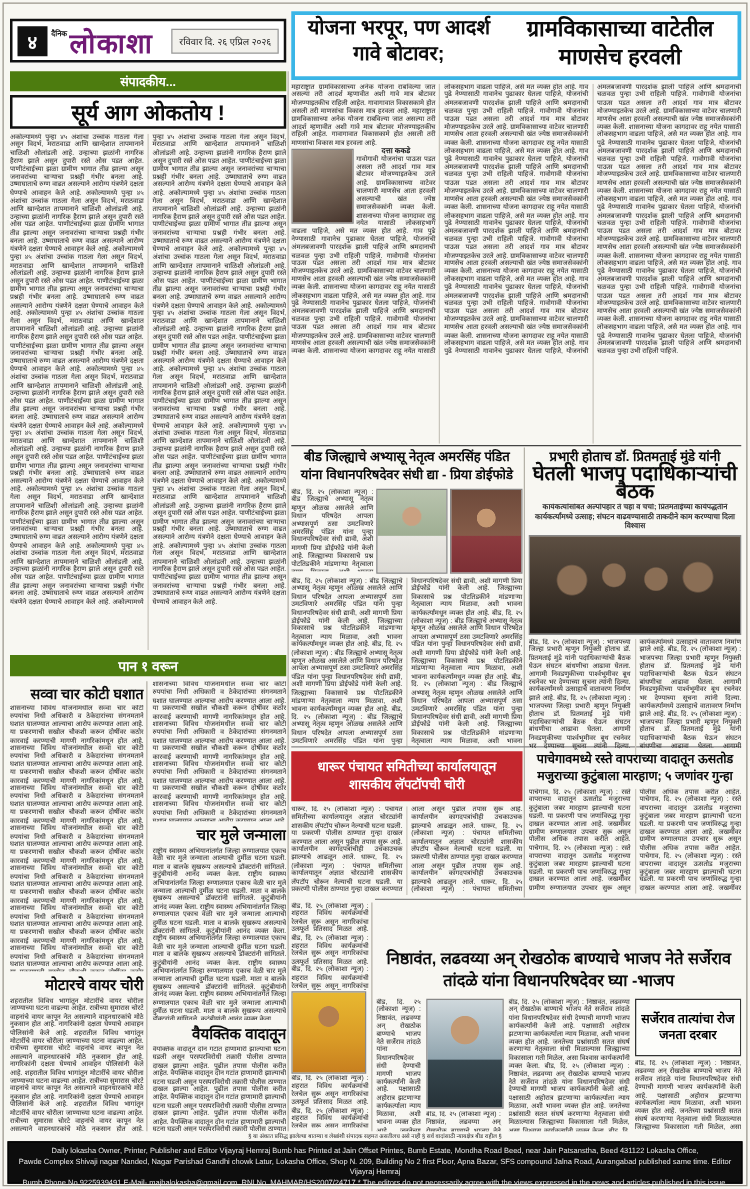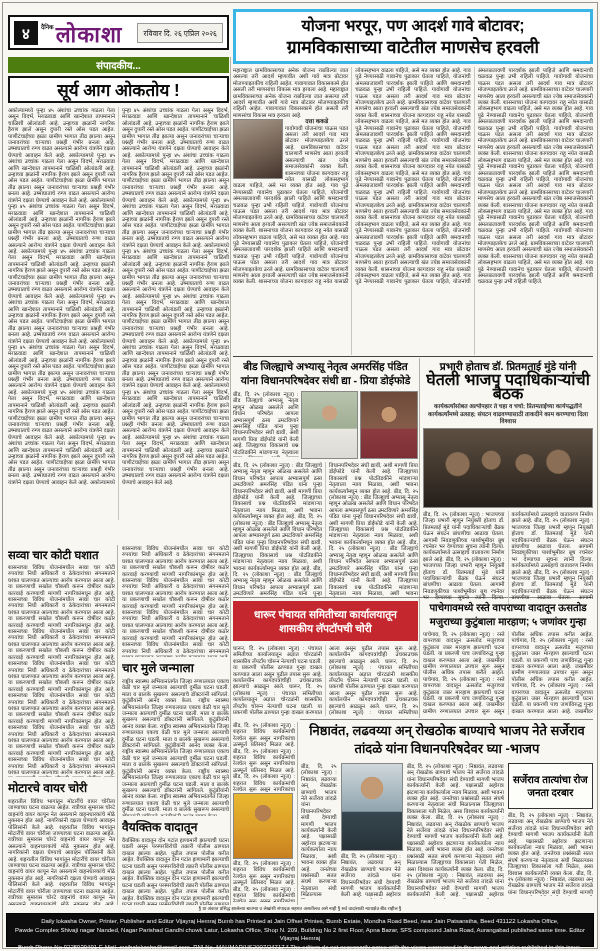--- a/index.html
+++ b/index.html
@@ -11,54 +11,55 @@
   .c2{column-count:2;column-gap:7px;column-rule:1px solid #c9c6bd;}
   .c3{column-count:3;column-gap:7px;column-rule:1px solid #c9c6bd;}
   .bold{font-weight:bold;}
   .ctr{text-align:center;}
   .banner{background:#4d7c0f;color:#fff;font-weight:bold;display:flex;align-items:center;justify-content:center;}
   .vline{background:#b5b2a8;width:1px;}
   .hline{background:#444;height:1px;}
   .photo{overflow:hidden;border:1px solid #888;}
   h1,h2,h3,p{margin:0;padding:0;}
   .headline{font-weight:bold;color:#0b0b0b;text-align:center;}
-  .subcol-h{font-weight:bold;text-align:left;color:#0b0b0b;margin:2px 0 2px 0;}
+  .subcol-h{font-weight:bold;text-align:right;color:#0b0b0b;margin:2px 0 2px 0;}
 </style>
 </head>
 <body>
 
 <div id="page">
   <div class="abs" style="left:2px;top:2px;width:594px;height:945px;border:1px solid #9a968c;"></div>
 
   <div class="abs" style="left:8px;top:15px;width:221px;height:35px;border:2px solid #111;background:#fff;display:flex;align-items:center;padding:2px 4px;box-sizing:border-box;">
     <div style="width:24px;height:24px;background:#111;color:#fff;font-weight:bold;font-size:15px;display:flex;align-items:center;justify-content:center;">४</div>
     <div style="font-size:6px;font-weight:bold;color:#111;margin:0 2px 12px 3px;">दैनिक</div>
     <div style="font-size:22px;font-weight:bold;color:#701a75;letter-spacing:1px;">लोकाशा</div>
     <div style="margin-left:auto;border:1px solid #999;background:#f2f1ec;font-size:7.5px;color:#222;padding:4px 5px;">रविवार दि. २६ एप्रिल २०२६</div>
   </div>
 
-  <div class="abs" style="left:233px;top:9px;width:360px;height:55px;border:3px solid #3ab5e6;background:#fff;box-sizing:border-box;display:flex;flex-direction:column;justify-content:center;">
+  <div class="abs" style="left:233px;top:9px;width:360px;height:55px;border:3px solid #3ab5e6;background:#fff;box-sizing:border-box;display:flex;flex-direction:row;justify-content:center;">
     <div class="headline" style="font-size:16px;line-height:21px;">योजना भरपूर, पण आदर्श गावे बोटावर;</div>
     <div class="headline" style="font-size:17.5px;line-height:22px;">ग्रामविकासाच्या वाटेतील माणसेच हरवली</div>
   </div>
 
   <div class="abs t c3" style="left:233px;top:67px;width:360px;height:288px;">
     <span>महाराष्ट्रात ग्रामविकासाच्या अनेक योजना राबविल्या जात असल्या तरी आदर्श म्हणावीत अशी गावे मात्र बोटावर मोजण्याइतकीच राहिली आहेत. गावागावात विकासकामे होत असली तरी माणसांचा विकास मात्र हरवला आहे. महाराष्ट्रात ग्रामविकासाच्या अनेक योजना राबविल्या जात असल्या तरी आदर्श म्हणावीत अशी गावे मात्र बोटावर मोजण्याइतकीच राहिली आहेत. गावागावात विकासकामे होत असली तरी माणसांचा विकास मात्र हरवला आहे. </span>
     <span class="photo" style="float:left;width:48px;height:58px;margin:1px 2px 1px 0;display:block;
       background:linear-gradient(160deg,#a79a8d 0%,#7d6c5e 45%,#45342c 100%);position:relative;"></span>
     <span style="display:block;font-size:6px;font-weight:bold;text-align:center;">दत्ता ककडे</span>
     <span>गावोगावी योजनांचा पाऊस पडत असला तरी आदर्श गाव मात्र बोटावर मोजण्याइतकेच उरले आहे. ग्रामविकासाच्या वाटेवर चालणारी माणसेच आता हरवली असल्याची खंत ज्येष्ठ समाजसेवकांनी व्यक्त केली. शासनाच्या योजना कागदावर राहू नयेत यासाठी लोकसहभाग वाढला पाहिजे, असे मत व्यक्त होत आहे. गाव पुढे नेण्यासाठी गावानेच पुढाकार घेतला पाहिजे, योजनांची अंमलबजावणी पारदर्शक झाली पाहिजे आणि श्रमदानाची चळवळ पुन्हा उभी राहिली पाहिजे. गावोगावी योजनांचा पाऊस पडत असला तरी आदर्श गाव मात्र बोटावर मोजण्याइतकेच उरले आहे. ग्रामविकासाच्या वाटेवर चालणारी माणसेच आता हरवली असल्याची खंत ज्येष्ठ समाजसेवकांनी व्यक्त केली. शासनाच्या योजना कागदावर राहू नयेत यासाठी लोकसहभाग वाढला पाहिजे, असे मत व्यक्त होत आहे. गाव पुढे नेण्यासाठी गावानेच पुढाकार घेतला पाहिजे, योजनांची अंमलबजावणी पारदर्शक झाली पाहिजे आणि श्रमदानाची चळवळ पुन्हा उभी राहिली पाहिजे. गावोगावी योजनांचा पाऊस पडत असला तरी आदर्श गाव मात्र बोटावर मोजण्याइतकेच उरले आहे. ग्रामविकासाच्या वाटेवर चालणारी माणसेच आता हरवली असल्याची खंत ज्येष्ठ समाजसेवकांनी व्यक्त केली. शासनाच्या योजना कागदावर राहू नयेत यासाठी लोकसहभाग वाढला पाहिजे, असे मत व्यक्त होत आहे. गाव पुढे नेण्यासाठी गावानेच पुढाकार घेतला पाहिजे, योजनांची अंमलबजावणी पारदर्शक झाली पाहिजे आणि श्रमदानाची चळवळ पुन्हा उभी राहिली पाहिजे. गावोगावी योजनांचा पाऊस पडत असला तरी आदर्श गाव मात्र बोटावर मोजण्याइतकेच उरले आहे. ग्रामविकासाच्या वाटेवर चालणारी माणसेच आता हरवली असल्याची खंत ज्येष्ठ समाजसेवकांनी व्यक्त केली. शासनाच्या योजना कागदावर राहू नयेत यासाठी लोकसहभाग वाढला पाहिजे, असे मत व्यक्त होत आहे. गाव पुढे नेण्यासाठी गावानेच पुढाकार घेतला पाहिजे, योजनांची अंमलबजावणी पारदर्शक झाली पाहिजे आणि श्रमदानाची चळवळ पुन्हा उभी राहिली पाहिजे. गावोगावी योजनांचा पाऊस पडत असला तरी आदर्श गाव मात्र बोटावर मोजण्याइतकेच उरले आहे. ग्रामविकासाच्या वाटेवर चालणारी माणसेच आता हरवली असल्याची खंत ज्येष्ठ समाजसेवकांनी व्यक्त केली. शासनाच्या योजना कागदावर राहू नयेत यासाठी लोकसहभाग वाढला पाहिजे, असे मत व्यक्त होत आहे. गाव पुढे नेण्यासाठी गावानेच पुढाकार घेतला पाहिजे, योजनांची अंमलबजावणी पारदर्शक झाली पाहिजे आणि श्रमदानाची चळवळ पुन्हा उभी राहिली पाहिजे. गावोगावी योजनांचा पाऊस पडत असला तरी आदर्श गाव मात्र बोटावर मोजण्याइतकेच उरले आहे. ग्रामविकासाच्या वाटेवर चालणारी माणसेच आता हरवली असल्याची खंत ज्येष्ठ समाजसेवकांनी व्यक्त केली. शासनाच्या योजना कागदावर राहू नयेत यासाठी लोकसहभाग वाढला पाहिजे, असे मत व्यक्त होत आहे. गाव पुढे नेण्यासाठी गावानेच पुढाकार घेतला पाहिजे, योजनांची अंमलबजावणी पारदर्शक झाली पाहिजे आणि श्रमदानाची चळवळ पुन्हा उभी राहिली पाहिजे. गावोगावी योजनांचा पाऊस पडत असला तरी आदर्श गाव मात्र बोटावर मोजण्याइतकेच उरले आहे. ग्रामविकासाच्या वाटेवर चालणारी माणसेच आता हरवली असल्याची खंत ज्येष्ठ समाजसेवकांनी व्यक्त केली. शासनाच्या योजना कागदावर राहू नयेत यासाठी लोकसहभाग वाढला पाहिजे, असे मत व्यक्त होत आहे. गाव पुढे नेण्यासाठी गावानेच पुढाकार घेतला पाहिजे, योजनांची अंमलबजावणी पारदर्शक झाली पाहिजे आणि श्रमदानाची चळवळ पुन्हा उभी राहिली पाहिजे. गावोगावी योजनांचा पाऊस पडत असला तरी आदर्श गाव मात्र बोटावर मोजण्याइतकेच उरले आहे. ग्रामविकासाच्या वाटेवर चालणारी माणसेच आता हरवली असल्याची खंत ज्येष्ठ समाजसेवकांनी व्यक्त केली. शासनाच्या योजना कागदावर राहू नयेत यासाठी लोकसहभाग वाढला पाहिजे, असे मत व्यक्त होत आहे. गाव पुढे नेण्यासाठी गावानेच पुढाकार घेतला पाहिजे, योजनांची अंमलबजावणी पारदर्शक झाली पाहिजे आणि श्रमदानाची चळवळ पुन्हा उभी राहिली पाहिजे. गावोगावी योजनांचा पाऊस पडत असला तरी आदर्श गाव मात्र बोटावर मोजण्याइतकेच उरले आहे. ग्रामविकासाच्या वाटेवर चालणारी माणसेच आता हरवली असल्याची खंत ज्येष्ठ समाजसेवकांनी व्यक्त केली. शासनाच्या योजना कागदावर राहू नयेत यासाठी लोकसहभाग वाढला पाहिजे, असे मत व्यक्त होत आहे. गाव पुढे नेण्यासाठी गावानेच पुढाकार घेतला पाहिजे, योजनांची अंमलबजावणी पारदर्शक झाली पाहिजे आणि श्रमदानाची चळवळ पुन्हा उभी राहिली पाहिजे. गावोगावी योजनांचा पाऊस पडत असला तरी आदर्श गाव मात्र बोटावर मोजण्याइतकेच उरले आहे. ग्रामविकासाच्या वाटेवर चालणारी माणसेच आता हरवली असल्याची खंत ज्येष्ठ समाजसेवकांनी व्यक्त केली. शासनाच्या योजना कागदावर राहू नयेत यासाठी लोकसहभाग वाढला पाहिजे, असे मत व्यक्त होत आहे. गाव पुढे नेण्यासाठी गावानेच पुढाकार घेतला पाहिजे, योजनांची अंमलबजावणी पारदर्शक झाली पाहिजे आणि श्रमदानाची चळवळ पुन्हा उभी राहिली पाहिजे. गावोगावी योजनांचा पाऊस पडत असला तरी आदर्श गाव मात्र बोटावर मोजण्याइतकेच उरले आहे. ग्रामविकासाच्या वाटेवर चालणारी माणसेच आता हरवली असल्याची खंत ज्येष्ठ समाजसेवकांनी व्यक्त केली. शासनाच्या योजना कागदावर राहू नयेत यासाठी लोकसहभाग वाढला पाहिजे, असे मत व्यक्त होत आहे. गाव पुढे नेण्यासाठी गावानेच पुढाकार घेतला पाहिजे, योजनांची अंमलबजावणी पारदर्शक झाली पाहिजे आणि श्रमदानाची चळवळ पुन्हा उभी राहिली पाहिजे. </span>
   </div>
 
   <div class="abs banner" style="left:8px;top:57px;width:221px;height:16px;font-size:10px;">संपादकीय...</div>
   <div class="abs" style="left:8px;top:76px;width:221px;height:27px;border:2px solid #111;box-sizing:border-box;display:flex;align-items:center;justify-content:center;background:#fff;">
     <div class="headline" style="font-size:17px;">सूर्य आग ओकतोय !</div>
   </div>
   <div class="abs t c2" style="left:8px;top:107px;width:221px;height:413px;">अकोल्यामध्ये पुन्हा ४५ अंशांचा उच्चांक गाठला गेला असून विदर्भ, मराठवाडा आणि खान्देशात तापमानाने चाळिशी ओलांडली आहे. उन्हाच्या झळांनी नागरिक हैराण झाले असून दुपारी रस्ते ओस पडत आहेत. पाणीटंचाईच्या झळा ग्रामीण भागात तीव्र झाल्या असून जनावरांच्या चाऱ्याचा प्रश्नही गंभीर बनला आहे. उष्माघाताचे रुग्ण वाढत असल्याने आरोग्य यंत्रणेने दक्षता घेण्याचे आवाहन केले आहे. अकोल्यामध्ये पुन्हा ४५ अंशांचा उच्चांक गाठला गेला असून विदर्भ, मराठवाडा आणि खान्देशात तापमानाने चाळिशी ओलांडली आहे. उन्हाच्या झळांनी नागरिक हैराण झाले असून दुपारी रस्ते ओस पडत आहेत. पाणीटंचाईच्या झळा ग्रामीण भागात तीव्र झाल्या असून जनावरांच्या चाऱ्याचा प्रश्नही गंभीर बनला आहे. उष्माघाताचे रुग्ण वाढत असल्याने आरोग्य यंत्रणेने दक्षता घेण्याचे आवाहन केले आहे. अकोल्यामध्ये पुन्हा ४५ अंशांचा उच्चांक गाठला गेला असून विदर्भ, मराठवाडा आणि खान्देशात तापमानाने चाळिशी ओलांडली आहे. उन्हाच्या झळांनी नागरिक हैराण झाले असून दुपारी रस्ते ओस पडत आहेत. पाणीटंचाईच्या झळा ग्रामीण भागात तीव्र झाल्या असून जनावरांच्या चाऱ्याचा प्रश्नही गंभीर बनला आहे. उष्माघाताचे रुग्ण वाढत असल्याने आरोग्य यंत्रणेने दक्षता घेण्याचे आवाहन केले आहे. अकोल्यामध्ये पुन्हा ४५ अंशांचा उच्चांक गाठला गेला असून विदर्भ, मराठवाडा आणि खान्देशात तापमानाने चाळिशी ओलांडली आहे. उन्हाच्या झळांनी नागरिक हैराण झाले असून दुपारी रस्ते ओस पडत आहेत. पाणीटंचाईच्या झळा ग्रामीण भागात तीव्र झाल्या असून जनावरांच्या चाऱ्याचा प्रश्नही गंभीर बनला आहे. उष्माघाताचे रुग्ण वाढत असल्याने आरोग्य यंत्रणेने दक्षता घेण्याचे आवाहन केले आहे. अकोल्यामध्ये पुन्हा ४५ अंशांचा उच्चांक गाठला गेला असून विदर्भ, मराठवाडा आणि खान्देशात तापमानाने चाळिशी ओलांडली आहे. उन्हाच्या झळांनी नागरिक हैराण झाले असून दुपारी रस्ते ओस पडत आहेत. पाणीटंचाईच्या झळा ग्रामीण भागात तीव्र झाल्या असून जनावरांच्या चाऱ्याचा प्रश्नही गंभीर बनला आहे. उष्माघाताचे रुग्ण वाढत असल्याने आरोग्य यंत्रणेने दक्षता घेण्याचे आवाहन केले आहे. अकोल्यामध्ये पुन्हा ४५ अंशांचा उच्चांक गाठला गेला असून विदर्भ, मराठवाडा आणि खान्देशात तापमानाने चाळिशी ओलांडली आहे. उन्हाच्या झळांनी नागरिक हैराण झाले असून दुपारी रस्ते ओस पडत आहेत. पाणीटंचाईच्या झळा ग्रामीण भागात तीव्र झाल्या असून जनावरांच्या चाऱ्याचा प्रश्नही गंभीर बनला आहे. उष्माघाताचे रुग्ण वाढत असल्याने आरोग्य यंत्रणेने दक्षता घेण्याचे आवाहन केले आहे. अकोल्यामध्ये पुन्हा ४५ अंशांचा उच्चांक गाठला गेला असून विदर्भ, मराठवाडा आणि खान्देशात तापमानाने चाळिशी ओलांडली आहे. उन्हाच्या झळांनी नागरिक हैराण झाले असून दुपारी रस्ते ओस पडत आहेत. पाणीटंचाईच्या झळा ग्रामीण भागात तीव्र झाल्या असून जनावरांच्या चाऱ्याचा प्रश्नही गंभीर बनला आहे. उष्माघाताचे रुग्ण वाढत असल्याने आरोग्य यंत्रणेने दक्षता घेण्याचे आवाहन केले आहे. अकोल्यामध्ये पुन्हा ४५ अंशांचा उच्चांक गाठला गेला असून विदर्भ, मराठवाडा आणि खान्देशात तापमानाने चाळिशी ओलांडली आहे. उन्हाच्या झळांनी नागरिक हैराण झाले असून दुपारी रस्ते ओस पडत आहेत. पाणीटंचाईच्या झळा ग्रामीण भागात तीव्र झाल्या असून जनावरांच्या चाऱ्याचा प्रश्नही गंभीर बनला आहे. उष्माघाताचे रुग्ण वाढत असल्याने आरोग्य यंत्रणेने दक्षता घेण्याचे आवाहन केले आहे. अकोल्यामध्ये पुन्हा ४५ अंशांचा उच्चांक गाठला गेला असून विदर्भ, मराठवाडा आणि खान्देशात तापमानाने चाळिशी ओलांडली आहे. उन्हाच्या झळांनी नागरिक हैराण झाले असून दुपारी रस्ते ओस पडत आहेत. पाणीटंचाईच्या झळा ग्रामीण भागात तीव्र झाल्या असून जनावरांच्या चाऱ्याचा प्रश्नही गंभीर बनला आहे. उष्माघाताचे रुग्ण वाढत असल्याने आरोग्य यंत्रणेने दक्षता घेण्याचे आवाहन केले आहे. अकोल्यामध्ये पुन्हा ४५ अंशांचा उच्चांक गाठला गेला असून विदर्भ, मराठवाडा आणि खान्देशात तापमानाने चाळिशी ओलांडली आहे. उन्हाच्या झळांनी नागरिक हैराण झाले असून दुपारी रस्ते ओस पडत आहेत. पाणीटंचाईच्या झळा ग्रामीण भागात तीव्र झाल्या असून जनावरांच्या चाऱ्याचा प्रश्नही गंभीर बनला आहे. उष्माघाताचे रुग्ण वाढत असल्याने आरोग्य यंत्रणेने दक्षता घेण्याचे आवाहन केले आहे. अकोल्यामध्ये पुन्हा ४५ अंशांचा उच्चांक गाठला गेला असून विदर्भ, मराठवाडा आणि खान्देशात तापमानाने चाळिशी ओलांडली आहे. उन्हाच्या झळांनी नागरिक हैराण झाले असून दुपारी रस्ते ओस पडत आहेत. पाणीटंचाईच्या झळा ग्रामीण भागात तीव्र झाल्या असून जनावरांच्या चाऱ्याचा प्रश्नही गंभीर बनला आहे. उष्माघाताचे रुग्ण वाढत असल्याने आरोग्य यंत्रणेने दक्षता घेण्याचे आवाहन केले आहे. अकोल्यामध्ये पुन्हा ४५ अंशांचा उच्चांक गाठला गेला असून विदर्भ, मराठवाडा आणि खान्देशात तापमानाने चाळिशी ओलांडली आहे. उन्हाच्या झळांनी नागरिक हैराण झाले असून दुपारी रस्ते ओस पडत आहेत. पाणीटंचाईच्या झळा ग्रामीण भागात तीव्र झाल्या असून जनावरांच्या चाऱ्याचा प्रश्नही गंभीर बनला आहे. उष्माघाताचे रुग्ण वाढत असल्याने आरोग्य यंत्रणेने दक्षता घेण्याचे आवाहन केले आहे. अकोल्यामध्ये पुन्हा ४५ अंशांचा उच्चांक गाठला गेला असून विदर्भ, मराठवाडा आणि खान्देशात तापमानाने चाळिशी ओलांडली आहे. उन्हाच्या झळांनी नागरिक हैराण झाले असून दुपारी रस्ते ओस पडत आहेत. पाणीटंचाईच्या झळा ग्रामीण भागात तीव्र झाल्या असून जनावरांच्या चाऱ्याचा प्रश्नही गंभीर बनला आहे. उष्माघाताचे रुग्ण वाढत असल्याने आरोग्य यंत्रणेने दक्षता घेण्याचे आवाहन केले आहे. अकोल्यामध्ये पुन्हा ४५ अंशांचा उच्चांक गाठला गेला असून विदर्भ, मराठवाडा आणि खान्देशात तापमानाने चाळिशी ओलांडली आहे. उन्हाच्या झळांनी नागरिक हैराण झाले असून दुपारी रस्ते ओस पडत आहेत. पाणीटंचाईच्या झळा ग्रामीण भागात तीव्र झाल्या असून जनावरांच्या चाऱ्याचा प्रश्नही गंभीर बनला आहे. उष्माघाताचे रुग्ण वाढत असल्याने आरोग्य यंत्रणेने दक्षता घेण्याचे आवाहन केले आहे. अकोल्यामध्ये पुन्हा ४५ अंशांचा उच्चांक गाठला गेला असून विदर्भ, मराठवाडा आणि खान्देशात तापमानाने चाळिशी ओलांडली आहे. उन्हाच्या झळांनी नागरिक हैराण झाले असून दुपारी रस्ते ओस पडत आहेत. पाणीटंचाईच्या झळा ग्रामीण भागात तीव्र झाल्या असून जनावरांच्या चाऱ्याचा प्रश्नही गंभीर बनला आहे. उष्माघाताचे रुग्ण वाढत असल्याने आरोग्य यंत्रणेने दक्षता घेण्याचे आवाहन केले आहे. अकोल्यामध्ये पुन्हा ४५ अंशांचा उच्चांक गाठला गेला असून विदर्भ, मराठवाडा आणि खान्देशात तापमानाने चाळिशी ओलांडली आहे. उन्हाच्या झळांनी नागरिक हैराण झाले असून दुपारी रस्ते ओस पडत आहेत. पाणीटंचाईच्या झळा ग्रामीण भागात तीव्र झाल्या असून जनावरांच्या चाऱ्याचा प्रश्नही गंभीर बनला आहे. उष्माघाताचे रुग्ण वाढत असल्याने आरोग्य यंत्रणेने दक्षता घेण्याचे आवाहन केले आहे. </div>
 
+  <div class="abs banner" style="left:8px;top:524px;width:221px;height:17px;font-size:11px;">पान १ वरून</div>
 
   <div class="abs" style="left:8px;top:545px;width:107px;height:360px;overflow:hidden;">
     <h3 class="subcol-h" style="font-size:11.5px;">सव्वा चार कोटी घशात</h3>
     <div class="t" style="height:213px;">शासनाच्या विविध योजनांमधील सव्वा चार कोटी रुपयांचा निधी अधिकारी व ठेकेदारांच्या संगनमताने घशात घालण्यात आल्याचा आरोप करण्यात आला आहे. या प्रकरणाची सखोल चौकशी करून दोषींवर कठोर कारवाई करण्याची मागणी नागरिकांमधून होत आहे. शासनाच्या विविध योजनांमधील सव्वा चार कोटी रुपयांचा निधी अधिकारी व ठेकेदारांच्या संगनमताने घशात घालण्यात आल्याचा आरोप करण्यात आला आहे. या प्रकरणाची सखोल चौकशी करून दोषींवर कठोर कारवाई करण्याची मागणी नागरिकांमधून होत आहे. शासनाच्या विविध योजनांमधील सव्वा चार कोटी रुपयांचा निधी अधिकारी व ठेकेदारांच्या संगनमताने घशात घालण्यात आल्याचा आरोप करण्यात आला आहे. या प्रकरणाची सखोल चौकशी करून दोषींवर कठोर कारवाई करण्याची मागणी नागरिकांमधून होत आहे. शासनाच्या विविध योजनांमधील सव्वा चार कोटी रुपयांचा निधी अधिकारी व ठेकेदारांच्या संगनमताने घशात घालण्यात आल्याचा आरोप करण्यात आला आहे. या प्रकरणाची सखोल चौकशी करून दोषींवर कठोर कारवाई करण्याची मागणी नागरिकांमधून होत आहे. शासनाच्या विविध योजनांमधील सव्वा चार कोटी रुपयांचा निधी अधिकारी व ठेकेदारांच्या संगनमताने घशात घालण्यात आल्याचा आरोप करण्यात आला आहे. या प्रकरणाची सखोल चौकशी करून दोषींवर कठोर कारवाई करण्याची मागणी नागरिकांमधून होत आहे. शासनाच्या विविध योजनांमधील सव्वा चार कोटी रुपयांचा निधी अधिकारी व ठेकेदारांच्या संगनमताने घशात घालण्यात आल्याचा आरोप करण्यात आला आहे. या प्रकरणाची सखोल चौकशी करून दोषींवर कठोर कारवाई करण्याची मागणी नागरिकांमधून होत आहे. शासनाच्या विविध योजनांमधील सव्वा चार कोटी रुपयांचा निधी अधिकारी व ठेकेदारांच्या संगनमताने घशात घालण्यात आल्याचा आरोप करण्यात आला आहे. या प्रकरणाची सखोल चौकशी करून दोषींवर कठोर कारवाई करण्याची मागणी नागरिकांमधून होत आहे. शासनाच्या विविध योजनांमधील सव्वा चार कोटी रुपयांचा निधी अधिकारी व ठेकेदारांच्या संगनमताने घशात घालण्यात आल्याचा आरोप करण्यात आला आहे. या प्रकरणाची सखोल चौकशी करून दोषींवर कठोर कारवाई करण्याची मागणी नागरिकांमधून होत आहे. </div>
     <h3 class="subcol-h" style="font-size:12px;">मोटारचे वायर चोरी</h3>
     <div class="t" style="height:110px;">शहरातील विविध भागांतून मोटारींचे वायर चोरीला जाण्याच्या घटना वाढल्या आहेत. रात्रीच्या सुमारास चोरटे वाहनांचे वायर कापून नेत असल्याने वाहनधारकांचे मोठे नुकसान होत आहे. नागरिकांनी दक्षता घेण्याचे आवाहन पोलिसांनी केले आहे. शहरातील विविध भागांतून मोटारींचे वायर चोरीला जाण्याच्या घटना वाढल्या आहेत. रात्रीच्या सुमारास चोरटे वाहनांचे वायर कापून नेत असल्याने वाहनधारकांचे मोठे नुकसान होत आहे. नागरिकांनी दक्षता घेण्याचे आवाहन पोलिसांनी केले आहे. शहरातील विविध भागांतून मोटारींचे वायर चोरीला जाण्याच्या घटना वाढल्या आहेत. रात्रीच्या सुमारास चोरटे वाहनांचे वायर कापून नेत असल्याने वाहनधारकांचे मोठे नुकसान होत आहे. नागरिकांनी दक्षता घेण्याचे आवाहन पोलिसांनी केले आहे. शहरातील विविध भागांतून मोटारींचे वायर चोरीला जाण्याच्या घटना वाढल्या आहेत. रात्रीच्या सुमारास चोरटे वाहनांचे वायर कापून नेत असल्याने वाहनधारकांचे मोठे नुकसान होत आहे. नागरिकांनी दक्षता घेण्याचे आवाहन पोलिसांनी केले आहे. शहरातील विविध भागांतून मोटारींचे वायर चोरीला जाण्याच्या घटना वाढल्या आहेत. रात्रीच्या सुमारास चोरटे वाहनांचे वायर कापून नेत असल्याने वाहनधारकांचे मोठे नुकसान होत आहे. नागरिकांनी दक्षता घेण्याचे आवाहन पोलिसांनी केले आहे. </div>
   </div>
   <div class="abs vline" style="left:117px;top:545px;height:360px;"></div>
   <div class="abs" style="left:122px;top:545px;width:107px;height:360px;overflow:hidden;">
     <div class="t" style="height:112px;">शासनाच्या विविध योजनांमधील सव्वा चार कोटी रुपयांचा निधी अधिकारी व ठेकेदारांच्या संगनमताने घशात घालण्यात आल्याचा आरोप करण्यात आला आहे. या प्रकरणाची सखोल चौकशी करून दोषींवर कठोर कारवाई करण्याची मागणी नागरिकांमधून होत आहे. शासनाच्या विविध योजनांमधील सव्वा चार कोटी रुपयांचा निधी अधिकारी व ठेकेदारांच्या संगनमताने घशात घालण्यात आल्याचा आरोप करण्यात आला आहे. या प्रकरणाची सखोल चौकशी करून दोषींवर कठोर कारवाई करण्याची मागणी नागरिकांमधून होत आहे. शासनाच्या विविध योजनांमधील सव्वा चार कोटी रुपयांचा निधी अधिकारी व ठेकेदारांच्या संगनमताने घशात घालण्यात आल्याचा आरोप करण्यात आला आहे. या प्रकरणाची सखोल चौकशी करून दोषींवर कठोर कारवाई करण्याची मागणी नागरिकांमधून होत आहे. शासनाच्या विविध योजनांमधील सव्वा चार कोटी रुपयांचा निधी अधिकारी व ठेकेदारांच्या संगनमताने घशात घालण्यात आल्याचा आरोप करण्यात आला आहे. या प्रकरणाची सखोल चौकशी करून दोषींवर कठोर कारवाई करण्याची मागणी नागरिकांमधून होत आहे. </div>
@@ -106,21 +107,21 @@
     <div class="t c2" style="width:170px;height:94px;margin-top:3px;">बीड, दि. २५ (लोकाशा न्यूज) : भाजपच्या जिल्हा प्रभारी म्हणून नियुक्ती होताच डॉ. प्रितमताई मुंडे यांनी पदाधिकाऱ्यांची बैठक घेऊन संघटन बांधणीचा आढावा घेतला. आगामी निवडणुकीच्या पार्श्वभूमीवर बूथ रचनेवर भर देण्याच्या सूचना त्यांनी दिल्या. कार्यकर्त्यांमध्ये उत्साहाचे वातावरण निर्माण झाले आहे. बीड, दि. २५ (लोकाशा न्यूज) : भाजपच्या जिल्हा प्रभारी म्हणून नियुक्ती होताच डॉ. प्रितमताई मुंडे यांनी पदाधिकाऱ्यांची बैठक घेऊन संघटन बांधणीचा आढावा घेतला. आगामी निवडणुकीच्या पार्श्वभूमीवर बूथ रचनेवर भर देण्याच्या सूचना त्यांनी दिल्या. कार्यकर्त्यांमध्ये उत्साहाचे वातावरण निर्माण झाले आहे. बीड, दि. २५ (लोकाशा न्यूज) : भाजपच्या जिल्हा प्रभारी म्हणून नियुक्ती होताच डॉ. प्रितमताई मुंडे यांनी पदाधिकाऱ्यांची बैठक घेऊन संघटन बांधणीचा आढावा घेतला. आगामी निवडणुकीच्या पार्श्वभूमीवर बूथ रचनेवर भर देण्याच्या सूचना त्यांनी दिल्या. कार्यकर्त्यांमध्ये उत्साहाचे वातावरण निर्माण झाले आहे. बीड, दि. २५ (लोकाशा न्यूज) : भाजपच्या जिल्हा प्रभारी म्हणून नियुक्ती होताच डॉ. प्रितमताई मुंडे यांनी पदाधिकाऱ्यांची बैठक घेऊन संघटन बांधणीचा आढावा घेतला. आगामी निवडणुकीच्या पार्श्वभूमीवर बूथ रचनेवर भर देण्याच्या सूचना त्यांनी दिल्या. कार्यकर्त्यांमध्ये उत्साहाचे वातावरण निर्माण झाले आहे. बीड, दि. २५ (लोकाशा न्यूज) : भाजपच्या जिल्हा प्रभारी म्हणून नियुक्ती होताच डॉ. प्रितमताई मुंडे यांनी पदाधिकाऱ्यांची बैठक घेऊन संघटन बांधणीचा आढावा घेतला. आगामी निवडणुकीच्या पार्श्वभूमीवर बूथ रचनेवर भर देण्याच्या सूचना त्यांनी दिल्या. कार्यकर्त्यांमध्ये उत्साहाचे वातावरण निर्माण झाले आहे. </div>
   </div>
 
   <div class="abs" style="left:423px;top:601px;width:170px;">
     <div class="headline" style="font-size:10px;line-height:13.5px;">पाचेगावमध्ये रस्ते वापराच्या वादातून ऊसतोड</div>
     <div class="headline" style="font-size:10px;line-height:13.5px;">मजुराच्या कुटुंबाला मारहाण; ५ जणांवर गुन्हा</div>
     <div class="t c2" style="width:170px;height:84px;margin-top:3px;">पाचेगाव, दि. २५ (लोकाशा न्यूज) : रस्ते वापराच्या वादातून ऊसतोड मजुराच्या कुटुंबाला जबर मारहाण झाल्याची घटना घडली. या प्रकरणी पाच जणांविरुद्ध गुन्हा दाखल करण्यात आला आहे. जखमींवर ग्रामीण रुग्णालयात उपचार सुरू असून पोलीस अधिक तपास करीत आहेत. पाचेगाव, दि. २५ (लोकाशा न्यूज) : रस्ते वापराच्या वादातून ऊसतोड मजुराच्या कुटुंबाला जबर मारहाण झाल्याची घटना घडली. या प्रकरणी पाच जणांविरुद्ध गुन्हा दाखल करण्यात आला आहे. जखमींवर ग्रामीण रुग्णालयात उपचार सुरू असून पोलीस अधिक तपास करीत आहेत. पाचेगाव, दि. २५ (लोकाशा न्यूज) : रस्ते वापराच्या वादातून ऊसतोड मजुराच्या कुटुंबाला जबर मारहाण झाल्याची घटना घडली. या प्रकरणी पाच जणांविरुद्ध गुन्हा दाखल करण्यात आला आहे. जखमींवर ग्रामीण रुग्णालयात उपचार सुरू असून पोलीस अधिक तपास करीत आहेत. पाचेगाव, दि. २५ (लोकाशा न्यूज) : रस्ते वापराच्या वादातून ऊसतोड मजुराच्या कुटुंबाला जबर मारहाण झाल्याची घटना घडली. या प्रकरणी पाच जणांविरुद्ध गुन्हा दाखल करण्यात आला आहे. जखमींवर ग्रामीण रुग्णालयात उपचार सुरू असून पोलीस अधिक तपास करीत आहेत. पाचेगाव, दि. २५ (लोकाशा न्यूज) : रस्ते वापराच्या वादातून ऊसतोड मजुराच्या कुटुंबाला जबर मारहाण झाल्याची घटना घडली. या प्रकरणी पाच जणांविरुद्ध गुन्हा दाखल करण्यात आला आहे. जखमींवर ग्रामीण रुग्णालयात उपचार सुरू असून पोलीस अधिक तपास करीत आहेत. </div>
   </div>
 
   <div class="abs" style="left:301px;top:722px;width:292px;height:183px;overflow:hidden;">
-    <div class="headline" style="font-size:13px;line-height:18px;">निष्ठावंत, लढवय्या अन् रोखठोक बाण्याचे भाजप नेते सर्जेराव</div>
+    <div class="headline" style="font-size:13px;line-height:18px;margin-top:36px;">निष्ठावंत, लढवय्या अन् रोखठोक बाण्याचे भाजप नेते सर्जेराव</div>
     <div class="headline" style="font-size:13px;line-height:18px;">तांदळे यांना विधानपरिषदेवर घ्या -भाजप</div>
     <div style="display:flex;gap:4px;margin-top:5px;height:136px;">
       <div class="t" style="width:36px;height:136px;">बीड, दि. २५ (लोकाशा न्यूज) : निष्ठावंत, लढवय्या अन् रोखठोक बाण्याचे भाजप नेते सर्जेराव तांदळे यांना विधानपरिषदेवर संधी देण्याची मागणी भाजप कार्यकर्त्यांनी केली आहे. पक्षासाठी अहोरात्र झटणाऱ्या कार्यकर्त्याला न्याय मिळावा, अशी भावना व्यक्त होत आहे. जनतेच्या प्रश्नांसाठी सतत संघर्ष करणाऱ्या नेतृत्वाला संधी मिळाल्यास जिल्ह्याच्या विकासाला गती मिळेल, असा विश्वास कार्यकर्त्यांनी व्यक्त केला. बीड, दि. २५ (लोकाशा न्यूज) : निष्ठावंत, लढवय्या अन् रोखठोक बाण्याचे भाजप नेते सर्जेराव तांदळे यांना विधानपरिषदेवर संधी देण्याची मागणी भाजप कार्यकर्त्यांनी केली आहे. पक्षासाठी अहोरात्र झटणाऱ्या कार्यकर्त्याला न्याय मिळावा, अशी भावना व्यक्त होत आहे. जनतेच्या प्रश्नांसाठी सतत संघर्ष करणाऱ्या नेतृत्वाला संधी मिळाल्यास जिल्ह्याच्या विकासाला गती मिळेल, असा विश्वास कार्यकर्त्यांनी व्यक्त केला. बीड, दि. २५ (लोकाशा न्यूज) : निष्ठावंत, लढवय्या अन् रोखठोक बाण्याचे भाजप नेते सर्जेराव तांदळे यांना विधानपरिषदेवर संधी देण्याची मागणी भाजप कार्यकर्त्यांनी केली आहे. पक्षासाठी अहोरात्र झटणाऱ्या कार्यकर्त्याला न्याय मिळावा, अशी भावना व्यक्त होत आहे. जनतेच्या प्रश्नांसाठी सतत संघर्ष करणाऱ्या नेतृत्वाला संधी मिळाल्यास जिल्ह्याच्या विकासाला गती मिळेल, असा विश्वास कार्यकर्त्यांनी व्यक्त केला. </div>
       <div style="width:62px;">
         <div class="photo" style="width:60px;height:86px;background:radial-gradient(circle at 50% 28%,#c49a74 16%,transparent 17%),linear-gradient(180deg,#cfd8dc 0%,#90a4ae 55%,#37474f 56%,#263238 100%);"></div>
         <div class="t" style="width:60px;height:46px;margin-top:2px;">बीड, दि. २५ (लोकाशा न्यूज) : निष्ठावंत, लढवय्या अन् रोखठोक बाण्याचे भाजप नेते सर्जेराव तांदळे यांना विधानपरिषदेवर संधी देण्याची मागणी भाजप कार्यकर्त्यांनी केली आहे. पक्षासाठी अहोरात्र झटणाऱ्या कार्यकर्त्याला न्याय मिळावा, अशी भावना व्यक्त होत आहे. जनतेच्या प्रश्नांसाठी सतत संघर्ष करणाऱ्या नेतृत्वाला संधी मिळाल्यास जिल्ह्याच्या विकासाला गती मिळेल, असा विश्वास कार्यकर्त्यांनी व्यक्त केला. बीड, दि. २५ (लोकाशा न्यूज) : निष्ठावंत, लढवय्या अन् रोखठोक बाण्याचे भाजप नेते सर्जेराव तांदळे यांना विधानपरिषदेवर संधी देण्याची मागणी भाजप कार्यकर्त्यांनी केली आहे. पक्षासाठी अहोरात्र झटणाऱ्या कार्यकर्त्याला न्याय मिळावा, अशी भावना व्यक्त होत आहे. जनतेच्या प्रश्नांसाठी सतत संघर्ष करणाऱ्या नेतृत्वाला संधी मिळाल्यास जिल्ह्याच्या विकासाला गती मिळेल, असा विश्वास कार्यकर्त्यांनी व्यक्त केला. </div>
       </div>
       <div class="t" style="width:98px;height:136px;">बीड, दि. २५ (लोकाशा न्यूज) : निष्ठावंत, लढवय्या अन् रोखठोक बाण्याचे भाजप नेते सर्जेराव तांदळे यांना विधानपरिषदेवर संधी देण्याची मागणी भाजप कार्यकर्त्यांनी केली आहे. पक्षासाठी अहोरात्र झटणाऱ्या कार्यकर्त्याला न्याय मिळावा, अशी भावना व्यक्त होत आहे. जनतेच्या प्रश्नांसाठी सतत संघर्ष करणाऱ्या नेतृत्वाला संधी मिळाल्यास जिल्ह्याच्या विकासाला गती मिळेल, असा विश्वास कार्यकर्त्यांनी व्यक्त केला. बीड, दि. २५ (लोकाशा न्यूज) : निष्ठावंत, लढवय्या अन् रोखठोक बाण्याचे भाजप नेते सर्जेराव तांदळे यांना विधानपरिषदेवर संधी देण्याची मागणी भाजप कार्यकर्त्यांनी केली आहे. पक्षासाठी अहोरात्र झटणाऱ्या कार्यकर्त्याला न्याय मिळावा, अशी भावना व्यक्त होत आहे. जनतेच्या प्रश्नांसाठी सतत संघर्ष करणाऱ्या नेतृत्वाला संधी मिळाल्यास जिल्ह्याच्या विकासाला गती मिळेल, असा विश्वास कार्यकर्त्यांनी व्यक्त केला. बीड, दि. २५ (लोकाशा न्यूज) : निष्ठावंत, लढवय्या अन् रोखठोक बाण्याचे भाजप नेते सर्जेराव तांदळे यांना विधानपरिषदेवर संधी देण्याची मागणी भाजप कार्यकर्त्यांनी केली आहे. पक्षासाठी अहोरात्र झटणाऱ्या कार्यकर्त्याला न्याय मिळावा, अशी भावना व्यक्त होत आहे. जनतेच्या प्रश्नांसाठी सतत संघर्ष करणाऱ्या नेतृत्वाला संधी मिळाल्यास जिल्ह्याच्या विकासाला गती मिळेल, असा विश्वास कार्यकर्त्यांनी व्यक्त केला. बीड, दि. २५ (लोकाशा न्यूज) : निष्ठावंत, लढवय्या अन् रोखठोक बाण्याचे भाजप नेते सर्जेराव तांदळे यांना विधानपरिषदेवर संधी देण्याची मागणी भाजप कार्यकर्त्यांनी केली आहे. पक्षासाठी अहोरात्र झटणाऱ्या कार्यकर्त्याला न्याय मिळावा, अशी भावना व्यक्त होत आहे. जनतेच्या प्रश्नांसाठी सतत संघर्ष करणाऱ्या नेतृत्वाला संधी मिळाल्यास जिल्ह्याच्या विकासाला गती मिळेल, असा विश्वास कार्यकर्त्यांनी व्यक्त केला. </div>
       <div style="width:86px;">
         <div style="border:1px solid #333;background:#fdfdfa;padding:6px 4px;box-sizing:border-box;height:46px;display:flex;align-items:center;justify-content:center;text-align:center;font-weight:bold;font-size:10px;line-height:13px;">सर्जेराव तात्यांचा रोज जनता दरबार</div>

